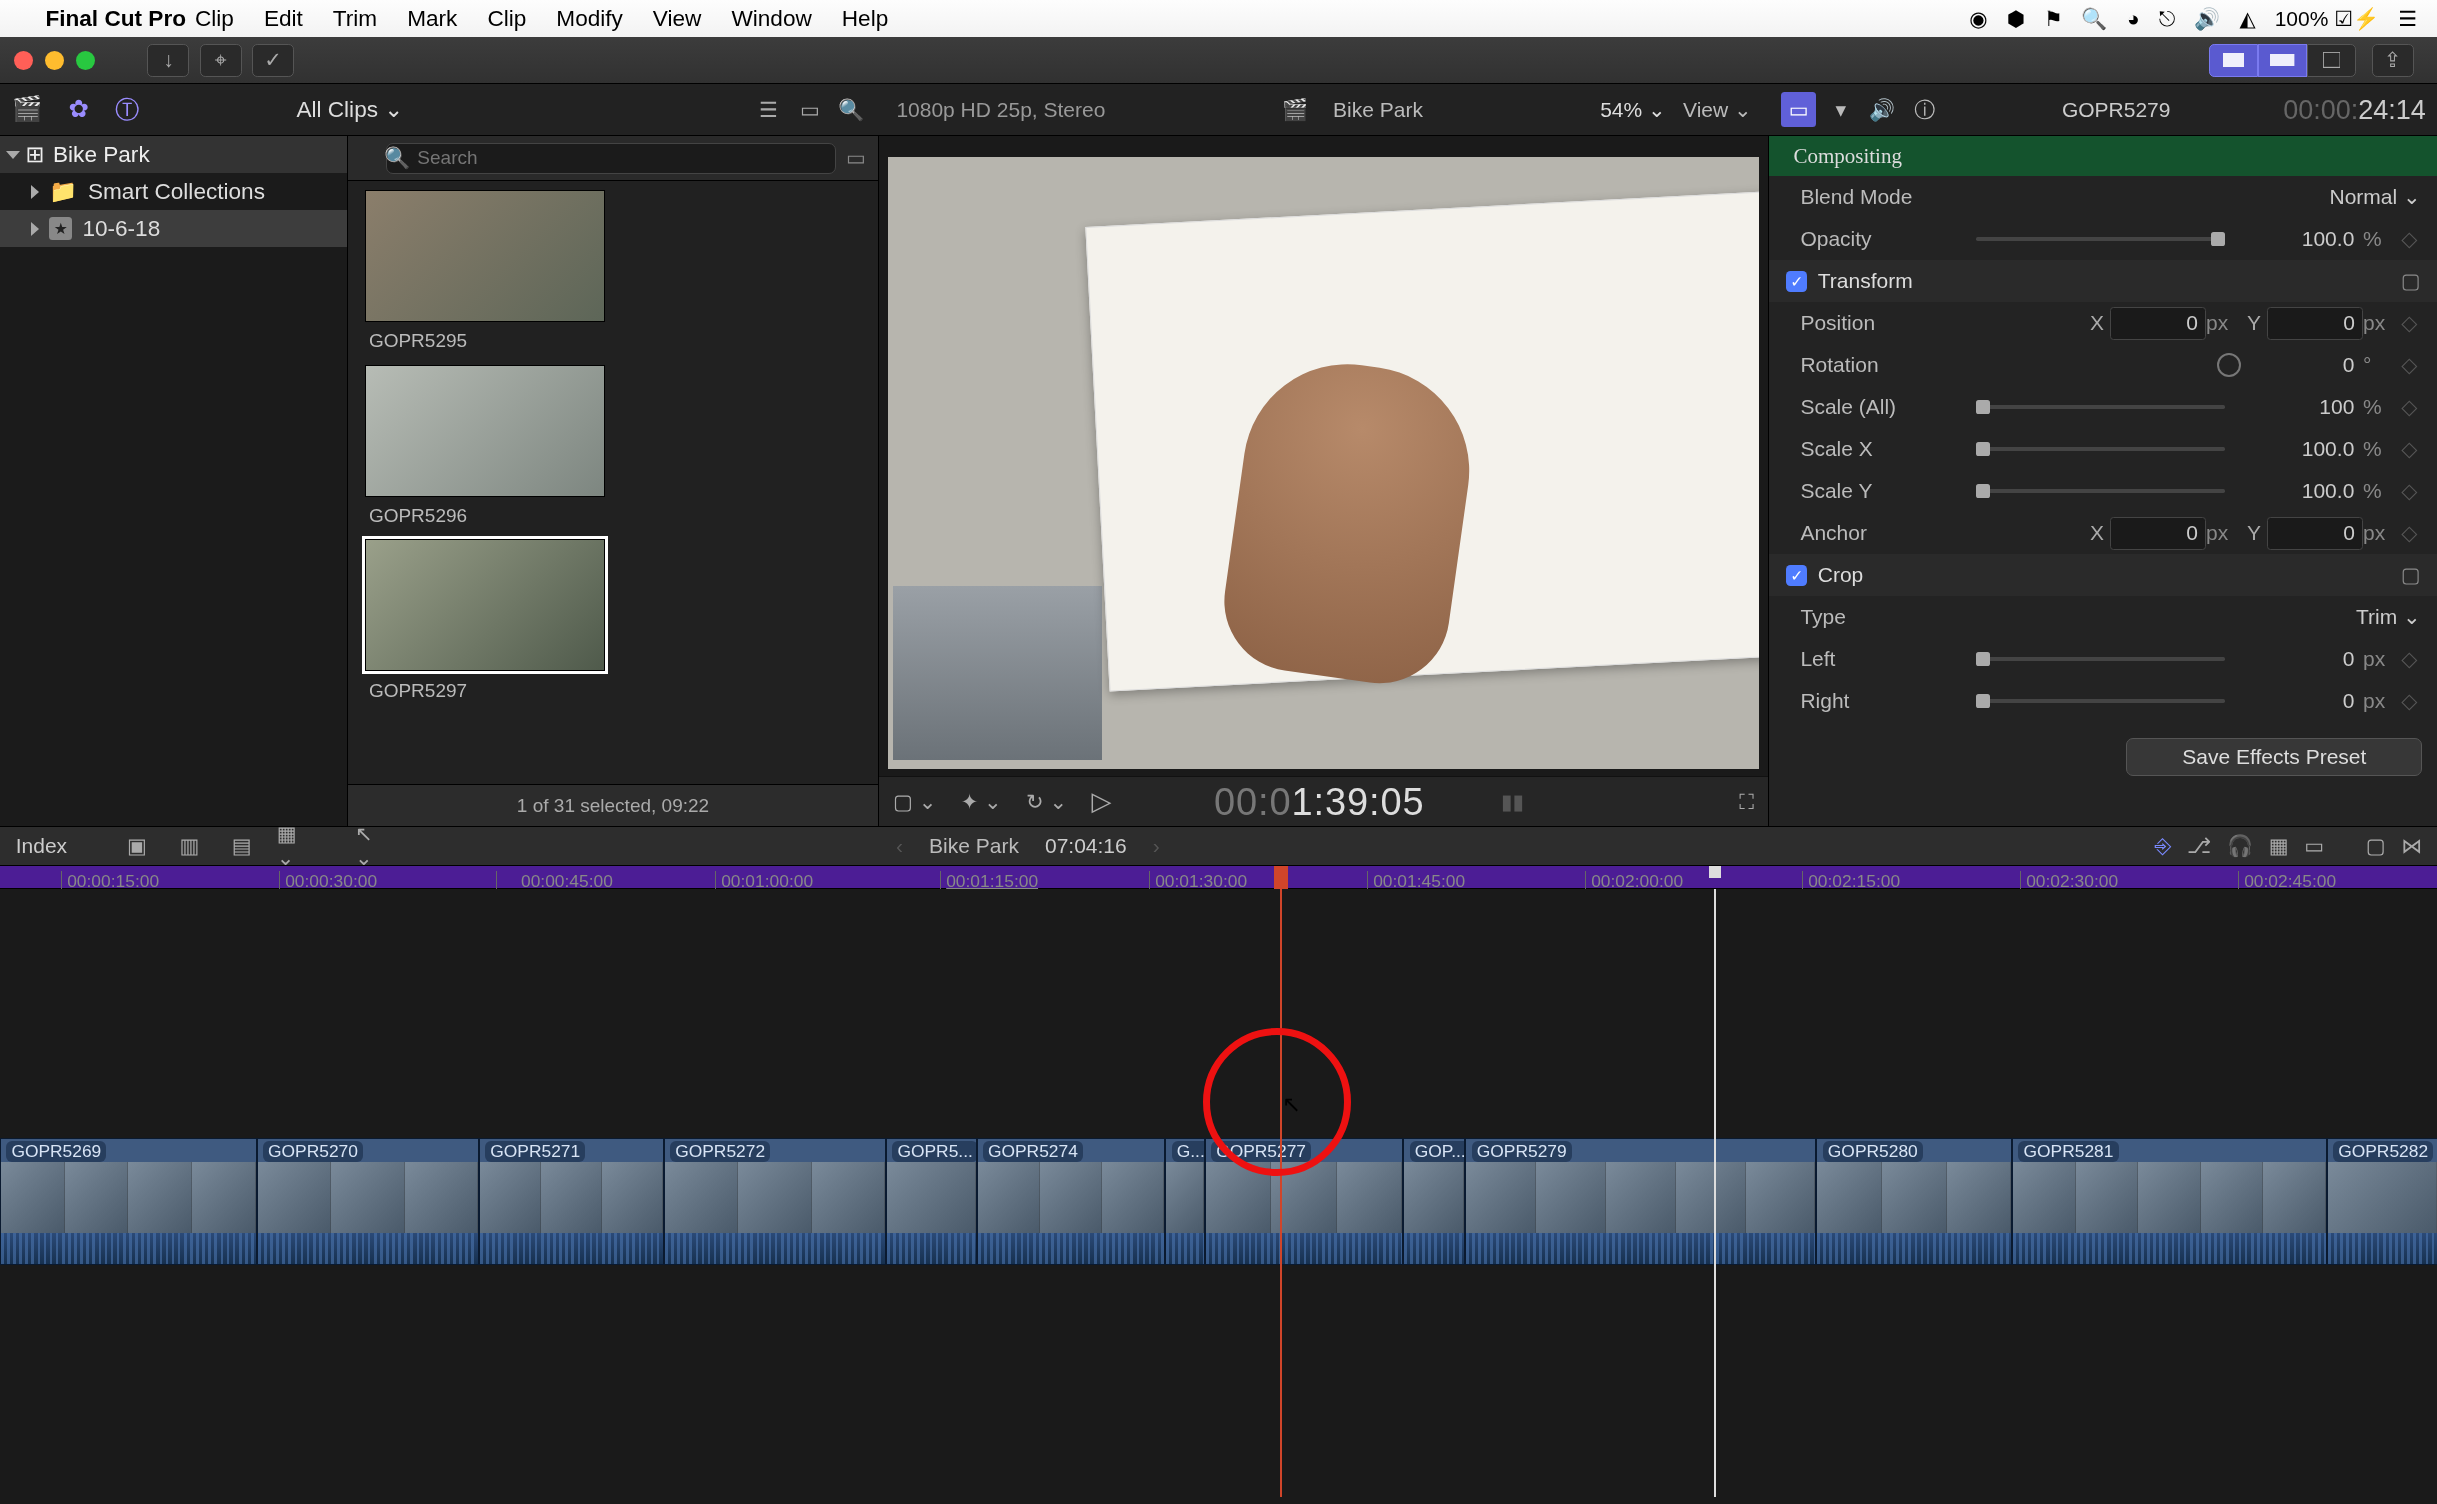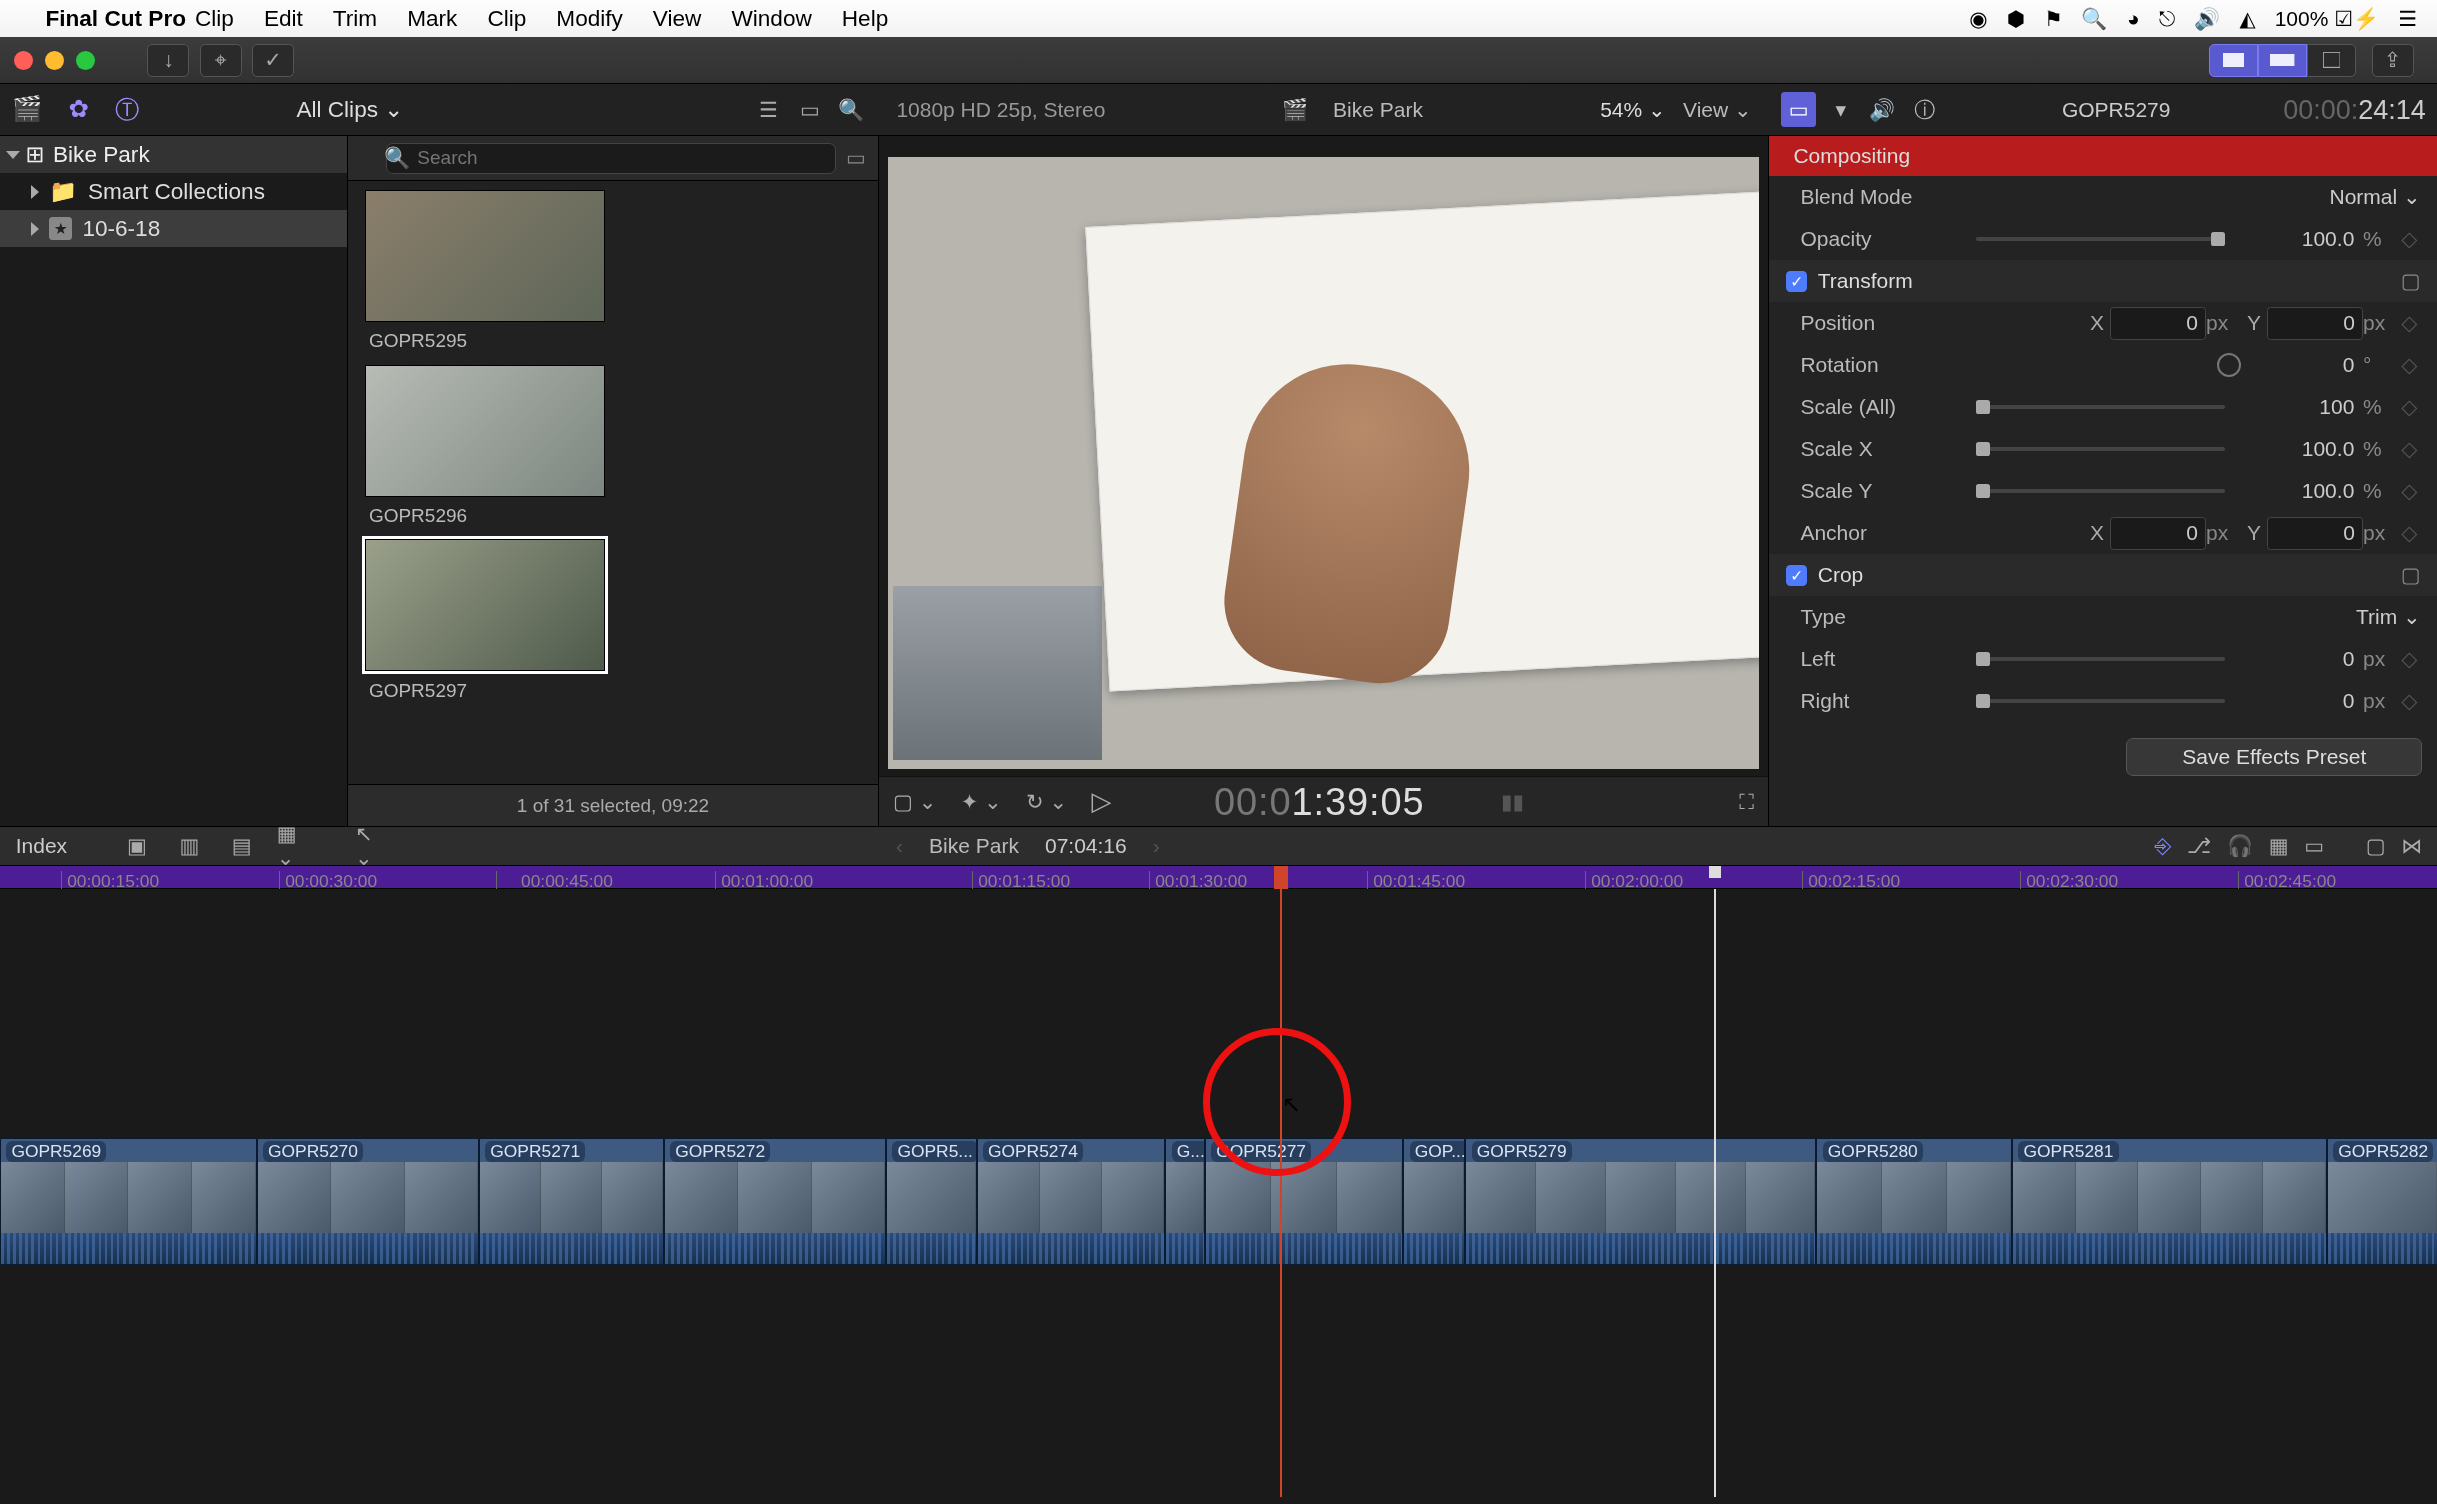--- a/index.html
+++ b/index.html
@@ -74,21 +74,21 @@
 .viewer .canvas{ flex:1; margin:21px 8.7px 7px; background:#b7b5ae; position:relative; overflow:hidden;}
 .viewer .canvas .paper{ position:absolute; right:-17.4px; top:52px; width:78%; height:76%; background:#f4f2ec; transform:rotate(-3deg); box-shadow:0 3.5px 10.4px rgba(0,0,0,.3); border:1.7px solid #ddd;}
 .viewer .canvas .hand{ position:absolute; left:40%; top:34%; width:226px; height:313px; background:radial-gradient(circle at 50% 20%, #b78a6a, #8d6246); border-radius:104px 104px 70px 70px; transform:rotate(8deg);}
 .viewer .canvas .bikes{ position:absolute; left:5.2px; bottom:8.7px; width:209px; height:174px; background:linear-gradient(#9aa0a6,#6b7278);}
 .viewer .tools{ height:50px; background:#262626; display:flex; align-items:center; padding:0 14px; gap:24.4px; color:#aaa; border-top:0.9px solid #111;}
 .viewer .tools .tc-big{ font-family:monospace; font-size:38px; color:#777; letter-spacing:0.9px; margin-left:78px;}
 .viewer .tools .tc-big .cur{ color:#ddd;}
 
 
 .inspector { width:669px; background:#232323; overflow:auto; font-size:21px;}
-.ins-section-title{ height:40px; display:flex; align-items:center; padding:0 24.4px; color:#ddd; background:#b91c1c;}
+.ins-section-title{ height:40px; display:flex; align-items:center; padding:0 24.4px; color:#ddd; background:#14532d;font-family:Liberation Serif, serif;}
 .ins-row{ height:42px; display:flex; align-items:center; padding:0 17.4px; color:#bbb;}
 .ins-row.header{ background:#2a2a2a; color:#ddd;}
 .ins-row .lbl{ width:174px; padding-left:14px;}
 .ins-row .ck{ width:21px; height:21px; border-radius:4.4px; background:#4f7cff; margin-right:10.4px; display:flex;align-items:center;justify-content:center;color:#fff;font-size:15.7px;}
 .ins-row .slider{ flex:1; height:3.5px; background:#444; border-radius:1.7px; margin:0 15.7px; position:relative;}
 .ins-row .slider .knob{ position:absolute; right:0; top:-5.2px; width:14px; height:14px; background:#aaa; border-radius:2.6px;}
 .ins-row .slider .knob.left{ right:auto; left:0;}
 .ins-row .val{ width:122px; text-align:right; color:#ccc; padding-right:8.7px;}
 .ins-row .unit{ width:35px; color:#888;}
 .ins-row .rst{ width:22.6px; color:#555; text-align:center;}
@@ -414,21 +414,21 @@
     <span style="margin-left:26px">▢</span>
     <span>⋈</span>
   </div>
 </div>
 
 <div class="ruler" id="ruler">
     <div class="tick maj" style="left: 61px;">00:00:15:00</div>
     <div class="tick maj" style="left: 279px;">00:00:30:00</div>
     <div class="tick maj" style="left: 496px; padding-left: 24px;">00:00:45:00</div>
     <div class="tick maj" style="left: 715px; text-align: center;">00:01:00:00</div>
-    <div class="tick maj" style="left: 972px;">00:01:15:00</div>
+    <div class="tick maj" style="left: 940px; text-decoration: underline;">00:01:15:00</div>
     <div class="tick maj" style="left: 1149px;">00:01:30:00</div>
     <div class="tick maj" style="left: 1367px;">00:01:45:00</div>
     <div class="tick maj" style="left: 1585px;">00:02:00:00</div>
     <div class="tick maj" style="left: 1802px;">00:02:15:00</div>
     <div class="tick maj" style="left: 2020px;">00:02:30:00</div>
     <div class="tick maj" style="left: 2238px;">00:02:45:00</div>
     <div style="position: absolute; left: 1274px; top: 0px; width: 14px; height: 12.2px; background: rgb(208, 69, 42);"></div>
     <div style="position: absolute; left: 1709px; top: 0px; width: 12.2px; height: 12.2px; background: rgb(221, 221, 221);"></div>
   </div>
 

